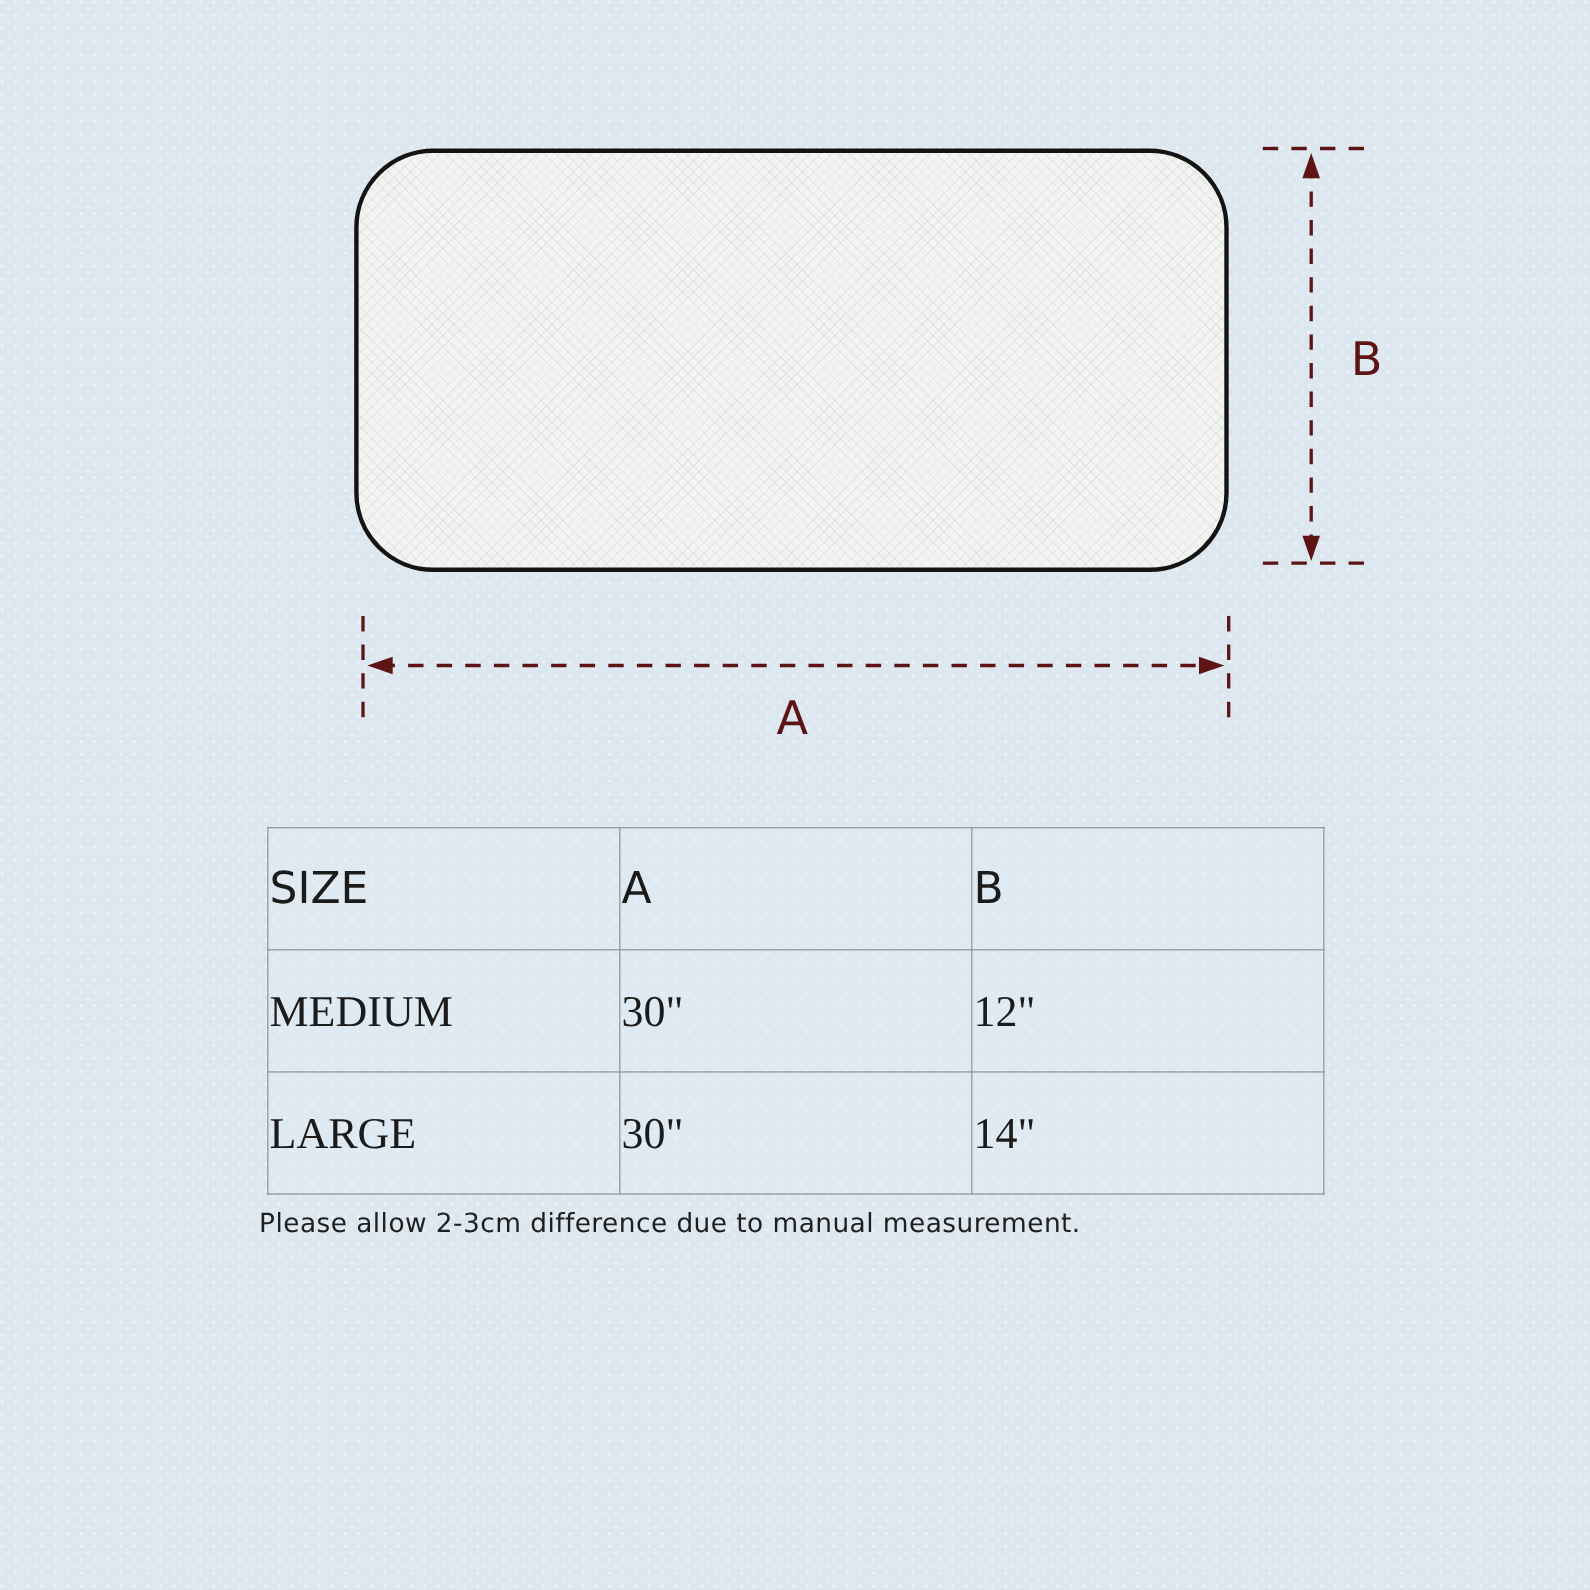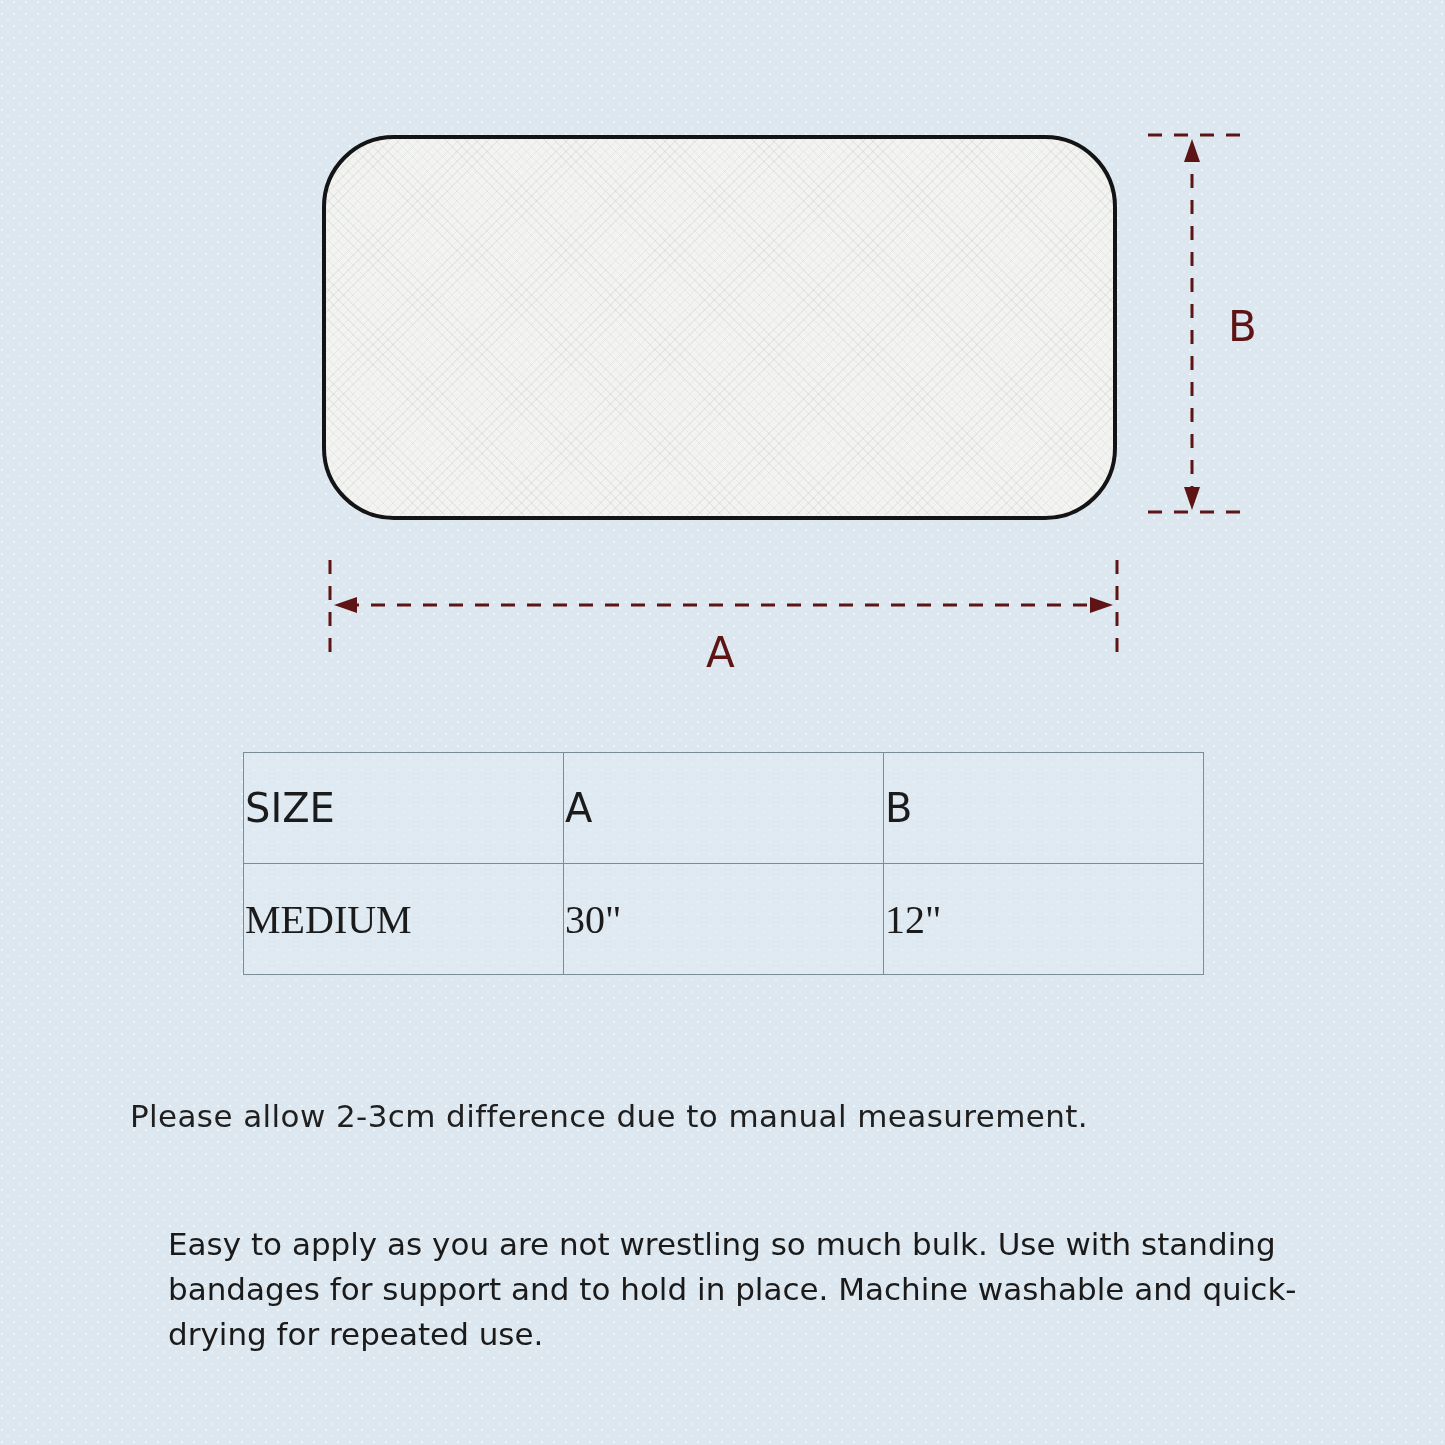--- a/index.html
+++ b/index.html
@@ -85,21 +85,21 @@
   #size-table col.c-size { width: 320px; }
   #size-table col.c-a { width: 320px; }
   #size-table col.c-b { width: 320px; }
 
   #table-note {
     position: absolute;
     left: 0;
     top: 1098px;
     width: 1218px;
     text-align: center;
-    font-size: 31px;
+    font-size: 24px;
     color: #1f1f1f;
     letter-spacing: 0.4px;
   }
 
   #description {
     position: absolute;
     left: 168px;
     top: 1222px;
     width: 1192px;
     font-size: 31px;
@@ -150,20 +150,24 @@
         <th>A</th>
         <th>B</th>
       </tr>
     </thead>
     <tbody>
       <tr>
         <td>MEDIUM</td>
         <td>30"</td>
         <td>12"</td>
       </tr>
+      <tr>
+        <td>LARGE</td>
+        <td>30"</td>
+        <td>14"</td>
+      </tr>
     </tbody>
   </table>
 
   <div id="table-note">Please allow 2-3cm difference due to manual measurement.</div>
 
-  <div id="description">Easy to apply as you are not wrestling so much bulk. Use with standing bandages for support and to hold in place. Machine washable and quick-drying for repeated use.</div>
 
 </div>
 
 </body></html>

